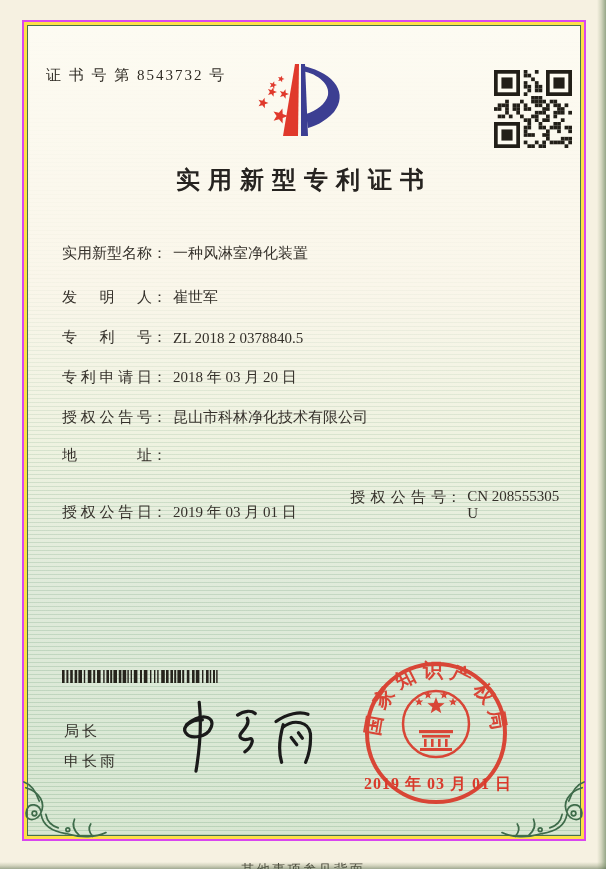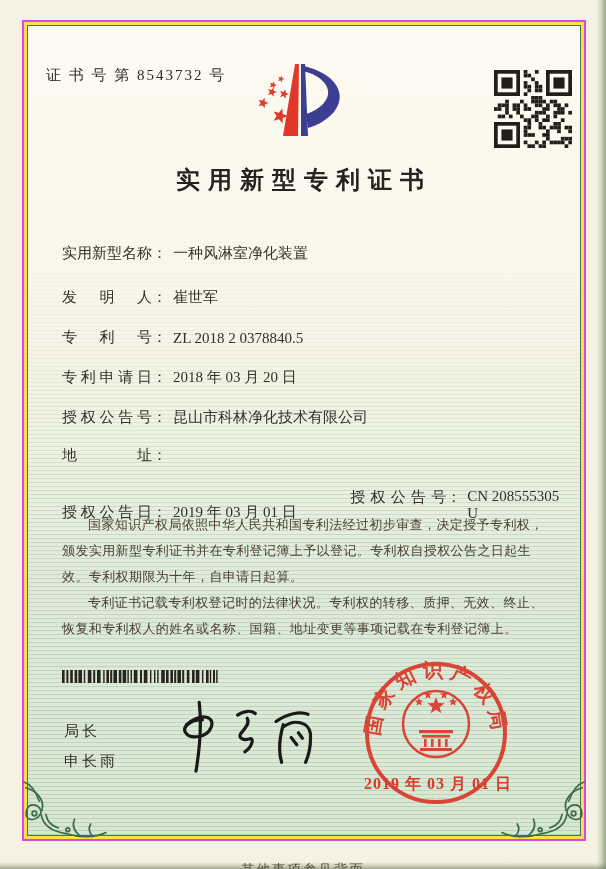--- a/index.html
+++ b/index.html
@@ -231,24 +231,20 @@
         <span class="jl">授权公告日</span>
           <span class="colon">：</span>
           <span class="val" style="width:168px;">2019 年 03 月 01 日</span>
         <span class="pair2">
           <span class="jl2">授权公告号</span>
             <span class="colon">：</span>
             <span class="val">CN 208555305 U</span>
         </span>
       </div>
 
-      <div class="paras">
-        <p>国家知识产权局依照中华人民共和国专利法经过初步审查，决定授予专利权，颁发实用新型专利证书并在专利登记簿上予以登记。专利权自授权公告之日起生效。专利权期限为十年，自申请日起算。</p>
-        <p>专利证书记载专利权登记时的法律状况。专利权的转移、质押、无效、终止、恢复和专利权人的姓名或名称、国籍、地址变更等事项记载在专利登记簿上。</p>
-      </div>
 
       <svg class="barcode" viewBox="0 0 160 13" preserveAspectRatio="none">
           <rect x="0.0" y="0" width="2.6" height="13" fill="#26241c"></rect>
           <rect x="4.4" y="0" width="2" height="13" fill="#26241c"></rect>
           <rect x="8.2" y="0" width="2.6" height="13" fill="#26241c"></rect>
           <rect x="12.6" y="0" width="2.6" height="13" fill="#26241c"></rect>
           <rect x="16.4" y="0" width="3.6" height="13" fill="#26241c"></rect>
           <rect x="21.8" y="0" width="1.4" height="13" fill="#26241c"></rect>
           <rect x="25.8" y="0" width="3.6" height="13" fill="#26241c"></rect>
           <rect x="31.2" y="0" width="2" height="13" fill="#26241c"></rect>

